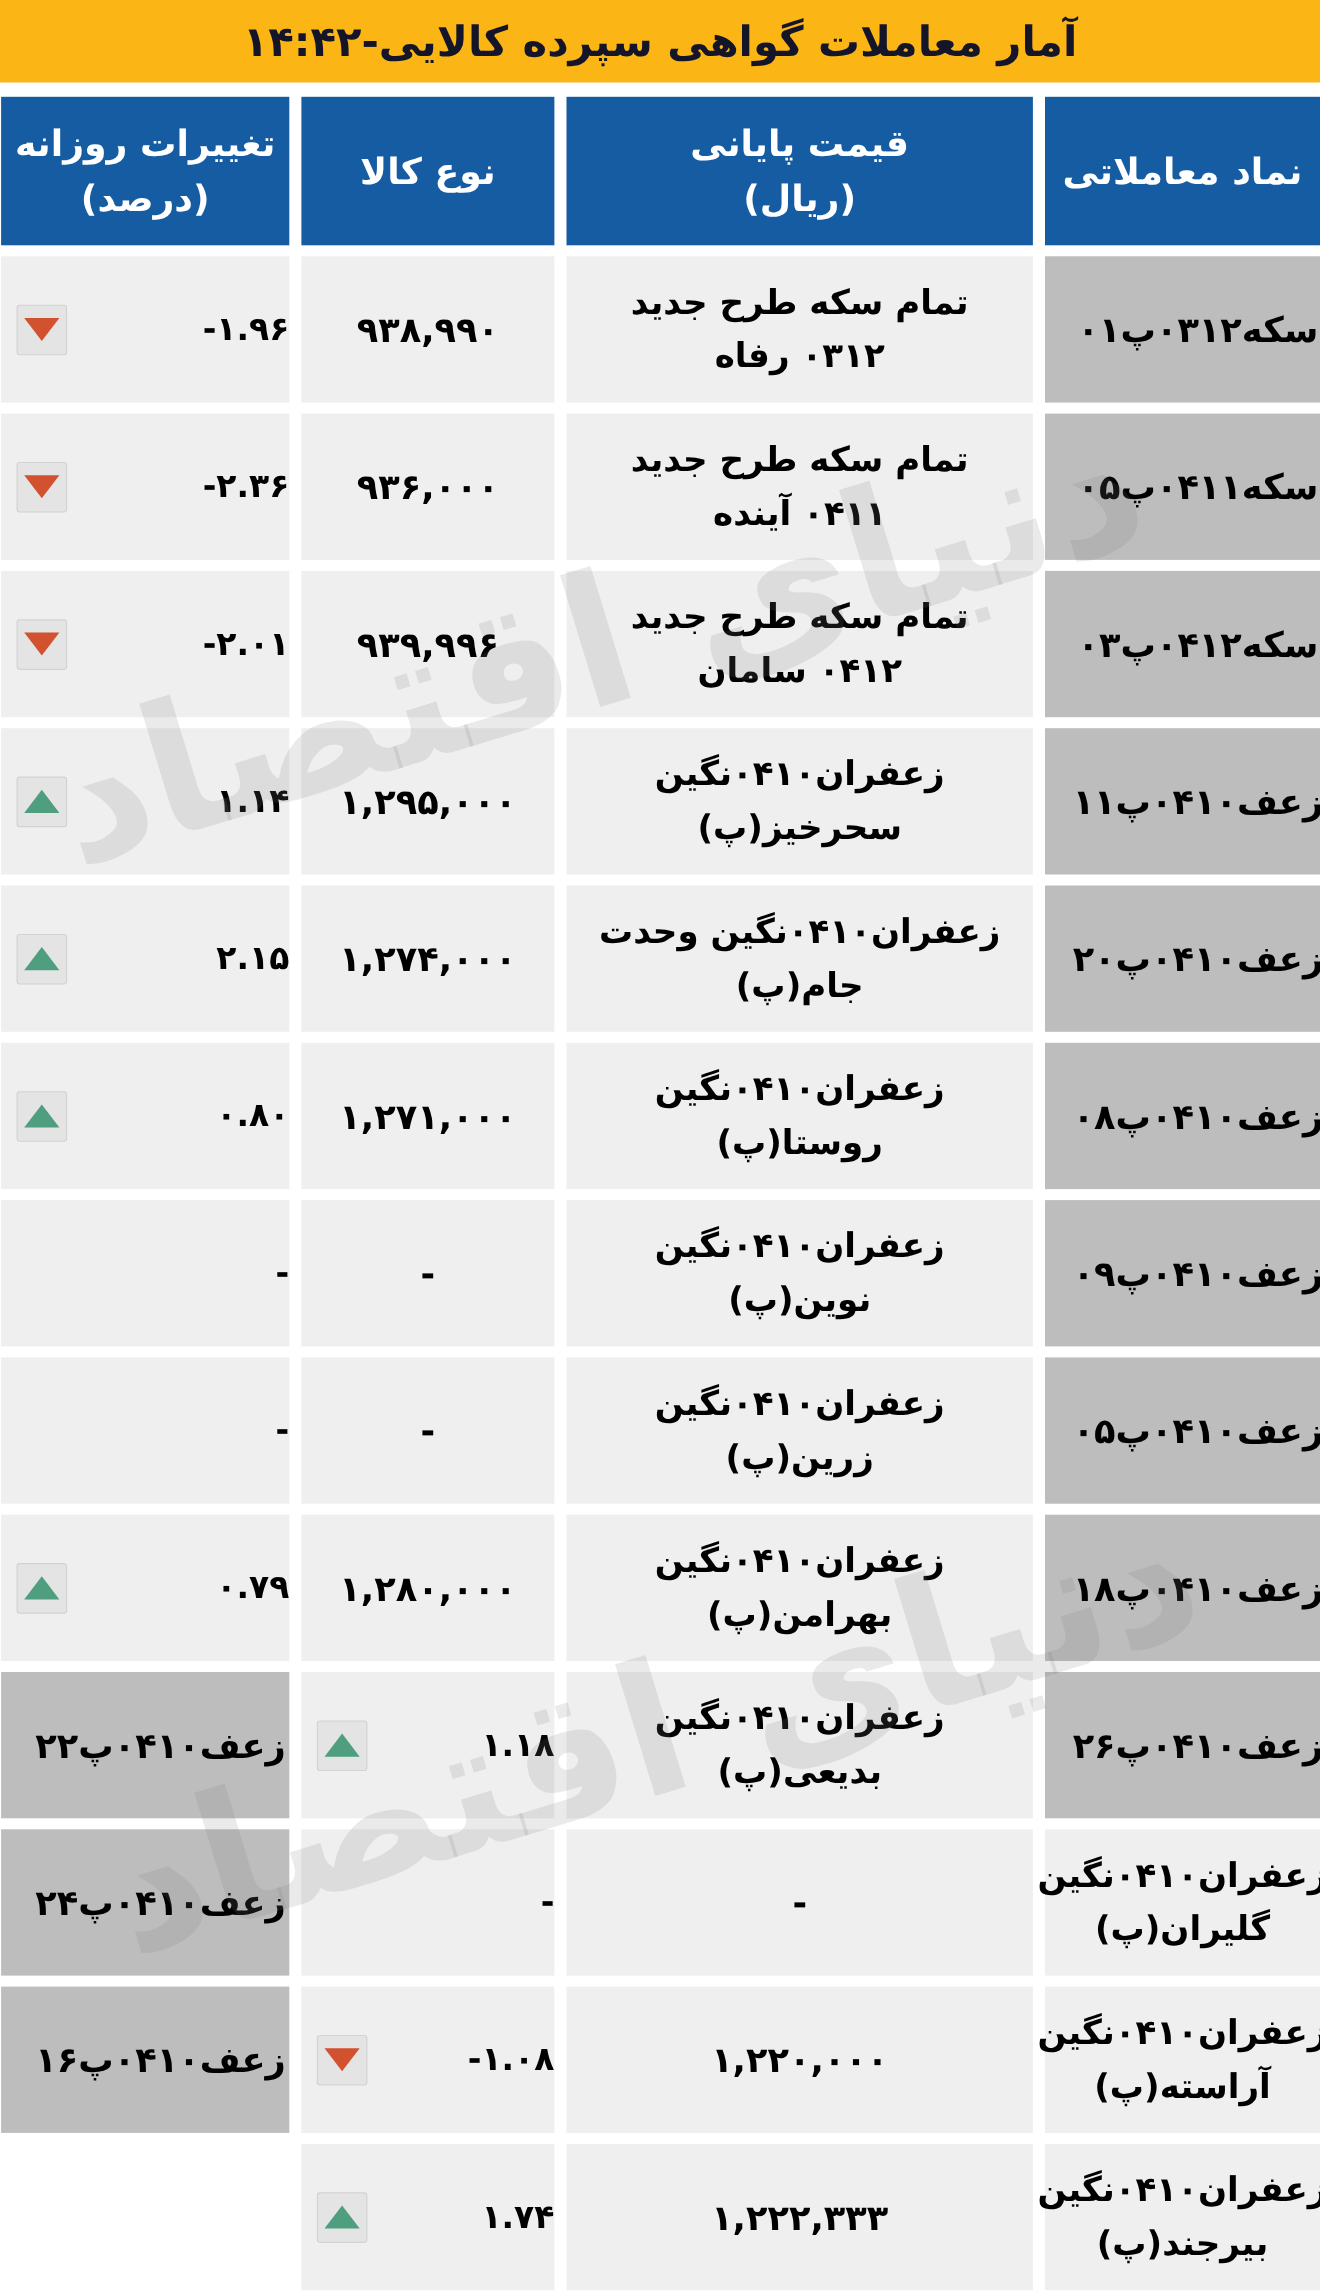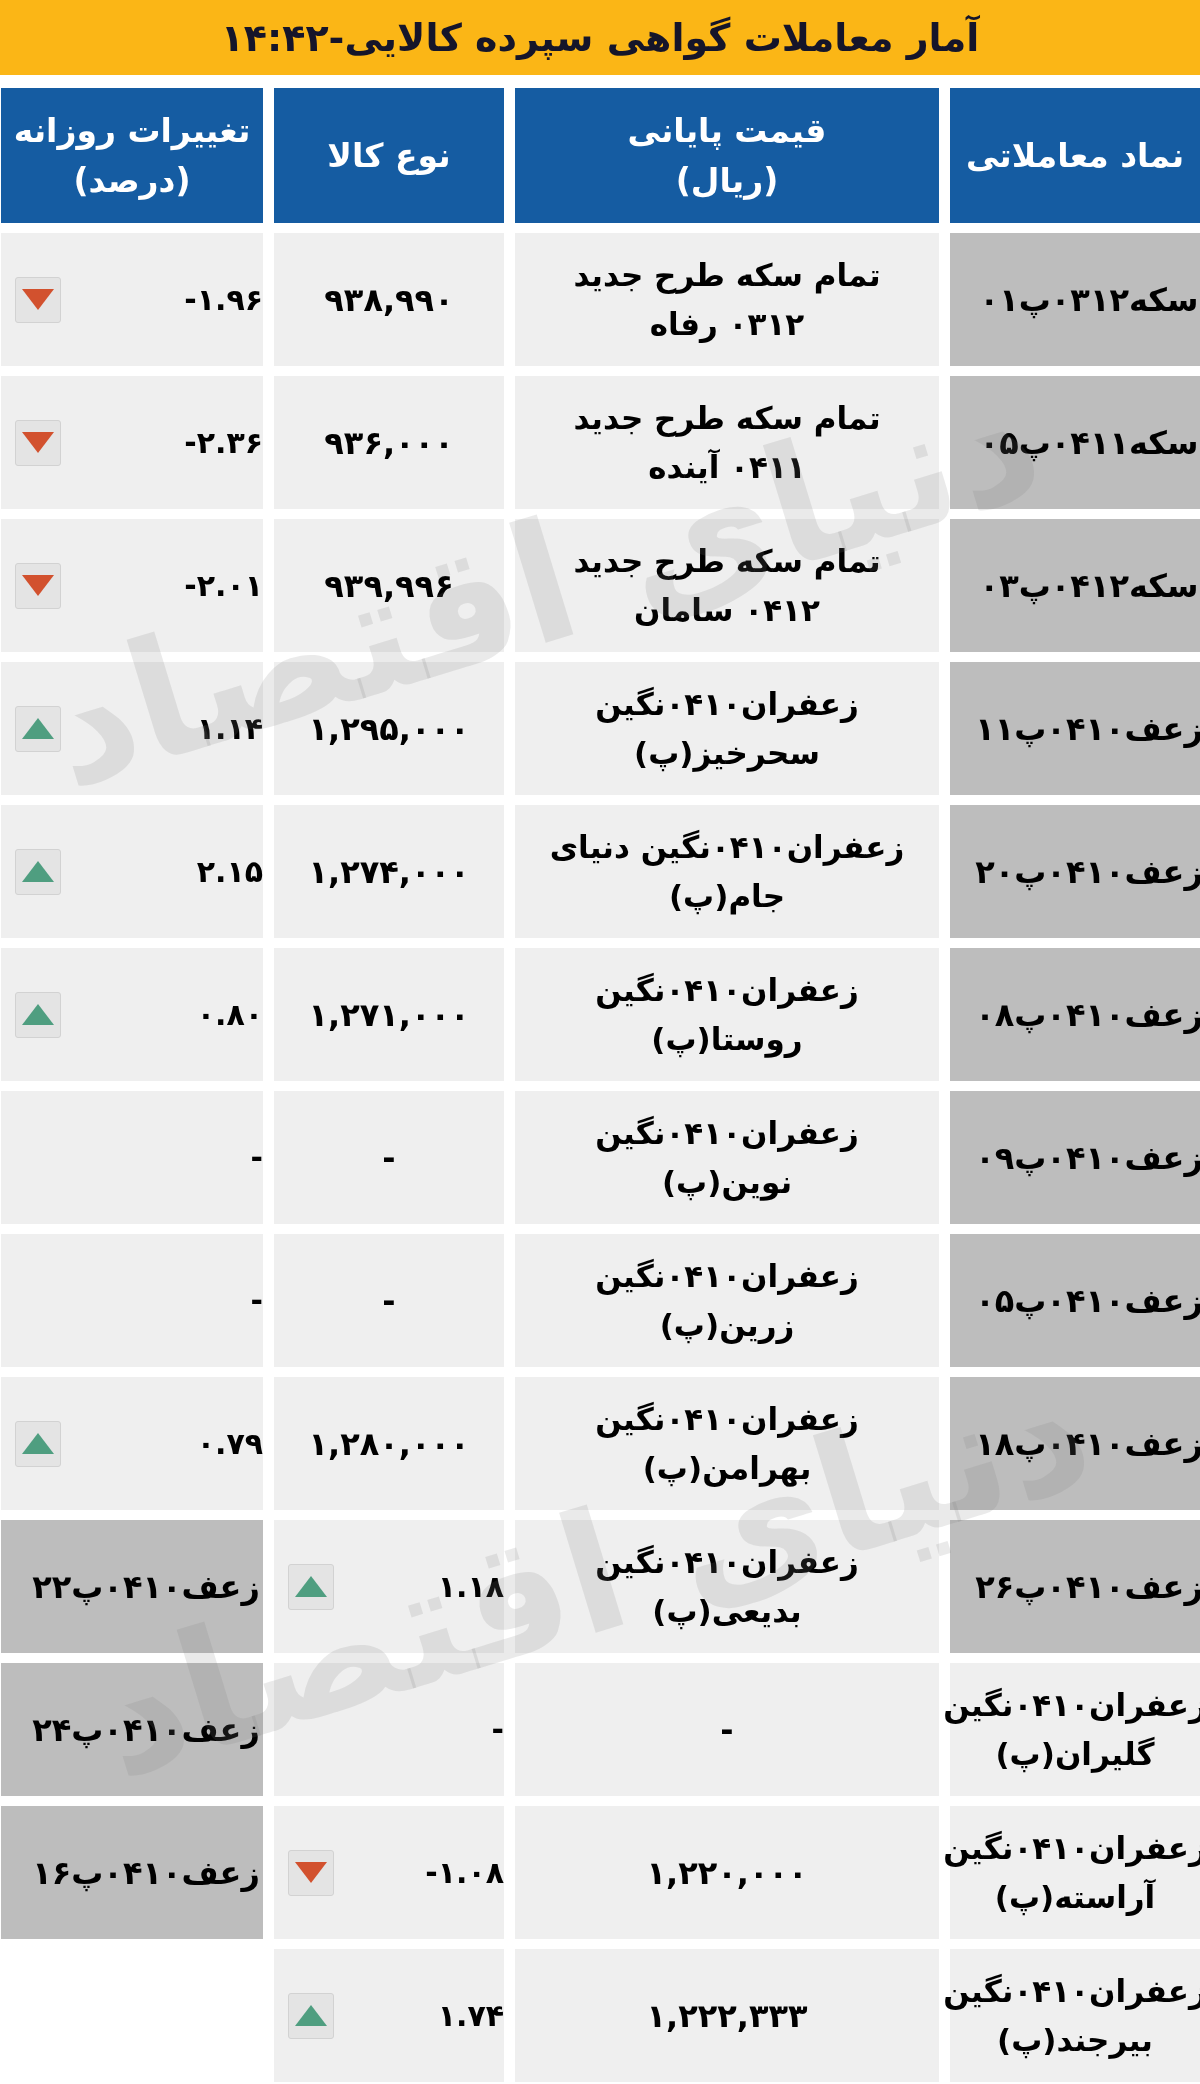--- a/index.html
+++ b/index.html
@@ -123,21 +123,21 @@
         <div class="cell symbol">زعف۰۴۱۰پ۱۱</div>
         <div class="cell commodity">زعفران۰۴۱۰نگین سحرخیز(پ)</div>
         <div class="cell price">۱,۲۹۵,۰۰۰</div>
         <div class="cell change">
           <div class="change-value">۱.۱۴</div>
           <div class="arrow-box">
             <div class="tri-up"></div>
           </div>
         </div>
         <div class="cell symbol">زعف۰۴۱۰پ۲۰</div>
-        <div class="cell commodity">زعفران۰۴۱۰نگین دنیای جام(پ)</div>
+        <div class="cell commodity">زعفران۰۴۱۰نگین وحدت جام(پ)</div>
         <div class="cell price">۱,۲۷۴,۰۰۰</div>
         <div class="cell change">
           <div class="change-value">۲.۱۵</div>
           <div class="arrow-box">
             <div class="tri-up"></div>
           </div>
         </div>
         <div class="cell symbol">زعف۰۴۱۰پ۰۸</div>
         <div class="cell commodity">زعفران۰۴۱۰نگین روستا(پ)</div>
         <div class="cell price">۱,۲۷۱,۰۰۰</div>

